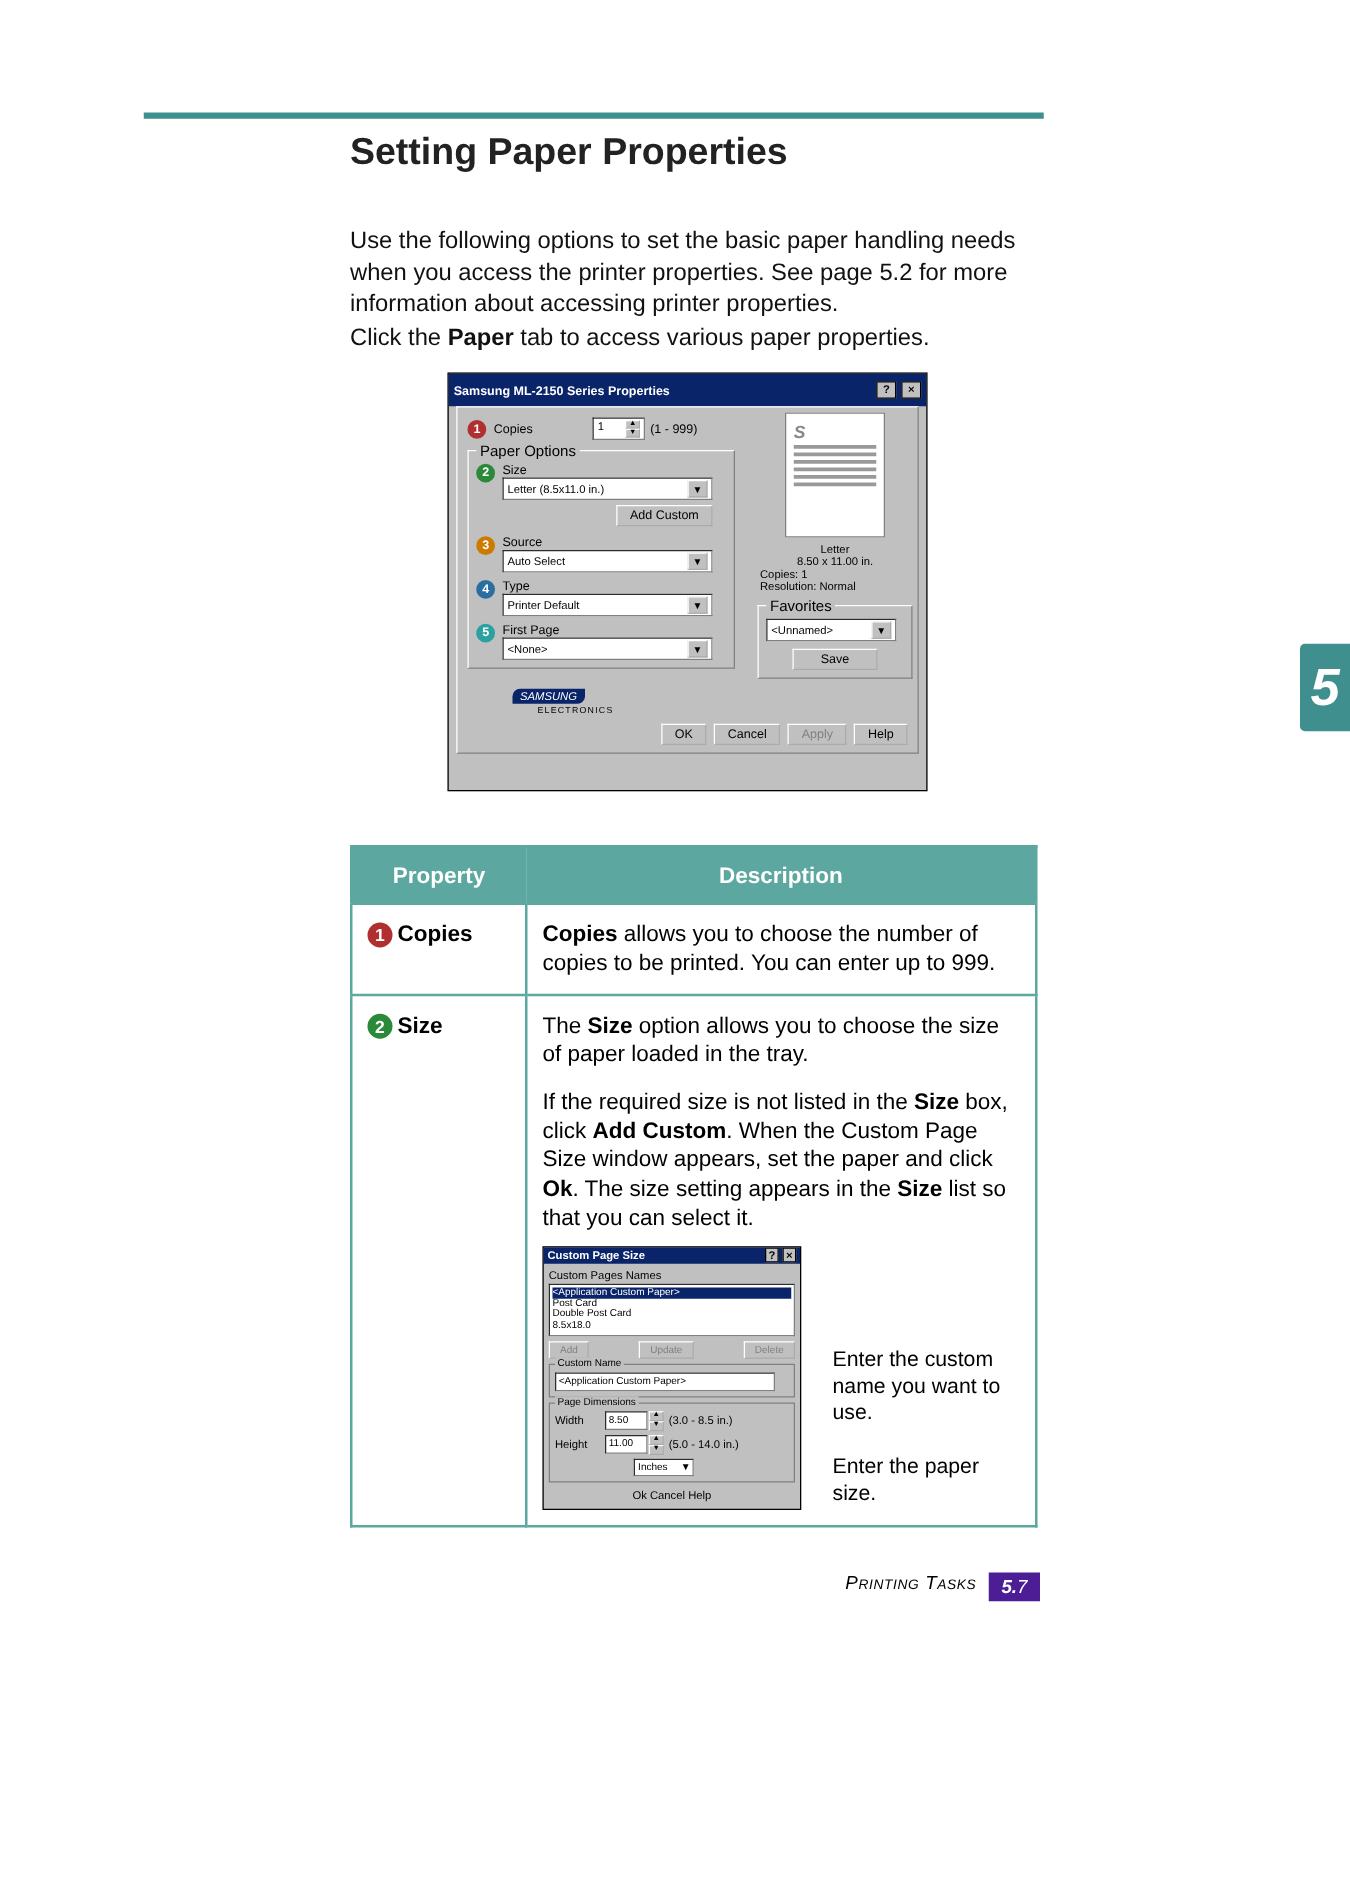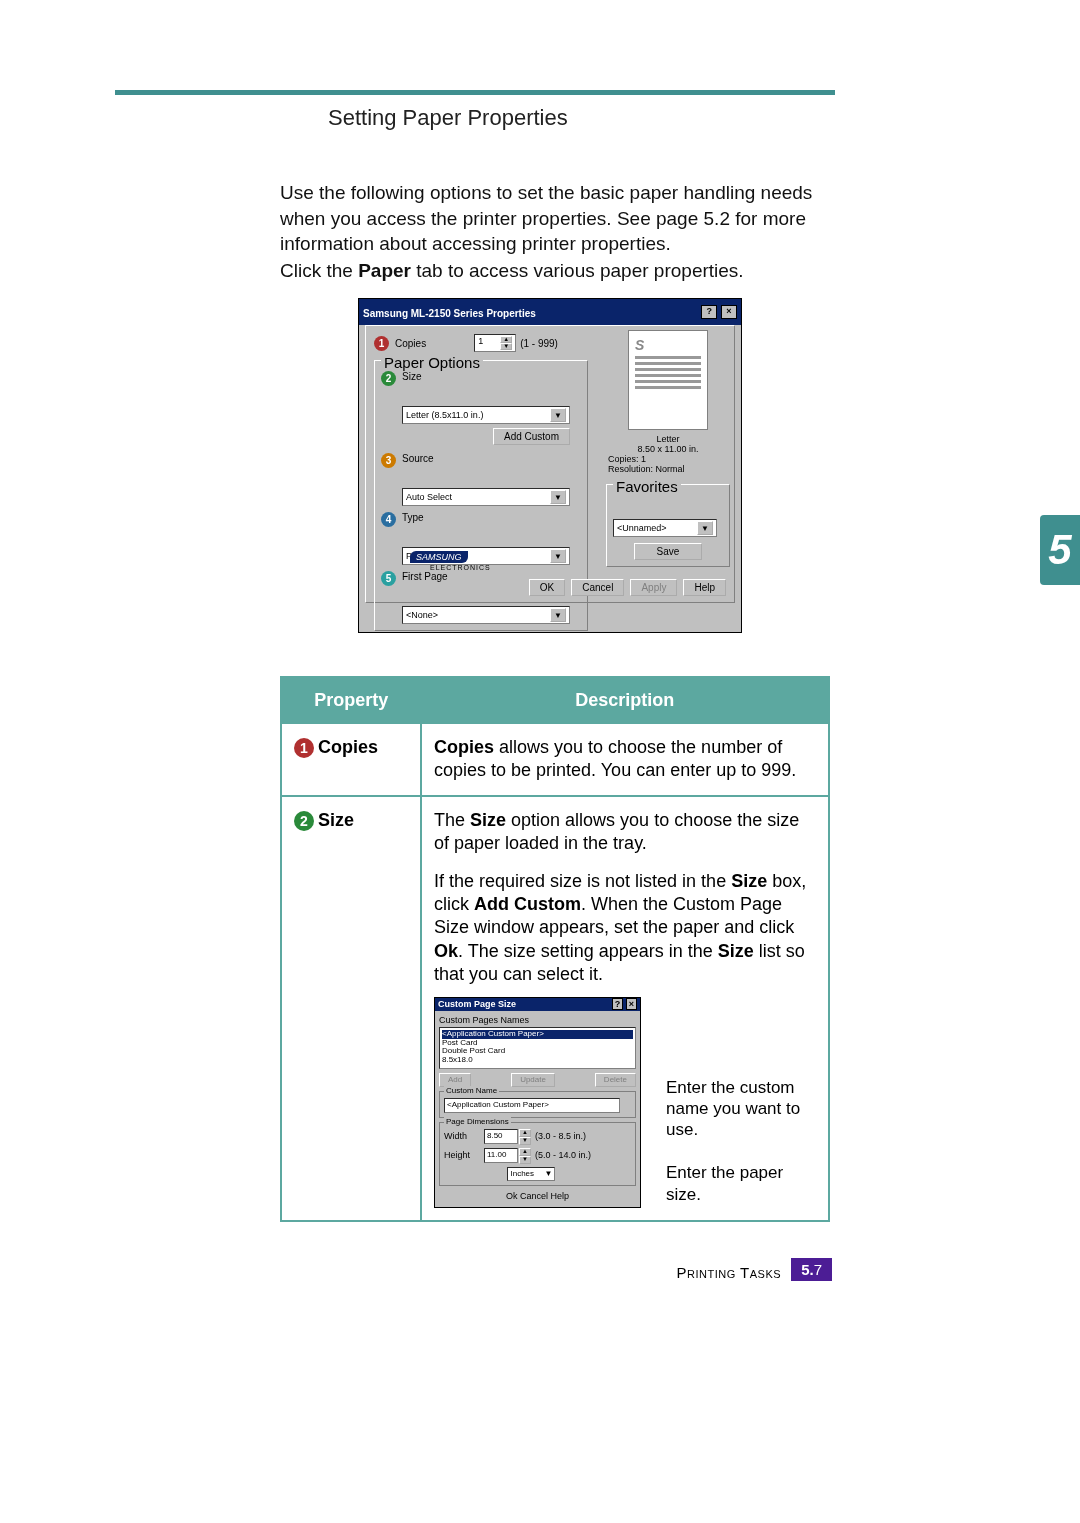--- a/index.html
+++ b/index.html
@@ -36,24 +36,23 @@
     font-weight: bold;
     display: flex;
     align-items: center;
     justify-content: center;
     border-radius: 4px 0 0 4px;
   }
   .heading {
     position: absolute;
     left: 280px;
     top: 105px;
-    font-size: 22px;
-    font-weight: normal;
+    font-size: 30px;
+    font-weight: bold;
     color: #222;
-    margin-left: 48px;
   }
   .intro {
     position: absolute;
     left: 280px;
     top: 180px;
     width: 550px;
     font-size: 19px;
     line-height: 1.35;
     color: #111;
   }
@@ -143,42 +142,41 @@
     border: 1px inset #808080;
     font-size: 9px;
     padding: 1px 3px;
     display: inline-block;
   }
   .dropdown {
     width: 160px;
     display: flex;
     justify-content: space-between;
     align-items: center;
-    margin-top: 24px;
   }
   .dropdown .arrow {
     background:#c0c0c0; border:1px outset #fff; width:14px; height:12px;
     display:flex; align-items:center; justify-content:center; font-size:8px;
   }
   .btn {
     background: #c0c0c0;
     border: 1px outset #fff;
     padding: 2px 10px;
     font-size: 10px;
     display: inline-block;
   }
   .btn.disabled { color: #808080; }
   .groupbox {
     border: 1px solid #808080;
     border-top-color:#fff; border-left-color:#fff;
     position: relative;
     padding: 10px 6px 6px 6px;
     margin-top: 8px;
   }
-  .groupbox .gtitle { position:absolute; top:-7px; left:6px; background:#c0c0c0; padding:0 3px; font-size:15px;}
+  .groupbox .gtitle { position:absolute; top:-7px; left:6px; background:#c0c0c0; padding:0 3px; font-size:12px;}
   .preview {
     position:absolute; right:6px; top:4px; width:120px;
     display:flex; flex-direction:column; align-items:center;
     font-size:9px; color:#000;
   }
   .preview .sheet {
     width:80px; height:100px; background:#fff; border:1px solid #808080;
     padding:6px; box-sizing:border-box;
     display:flex; flex-direction:column; gap:3px;
   }
@@ -266,23 +264,24 @@
     padding-left: 20px;
     padding-top: 80px;
     line-height: 1.25;
   }
 
   .footer {
     position:absolute;
     right: 248px;
     top: 1258px;
     display:flex;
-    align-items:flex-end;
+    align-items:flex-start;
     gap:10px;
     font-size:15px;
+    font-style:italic;
   }
   .footer .sec { font-variant: small-caps; letter-spacing: 0.5px;}
   .footer .pg { background:#4c1d95; color:#fff; padding:3px 10px; font-weight:bold;}
   .footer .pg .p2 { font-weight:normal; }
 </style>
 </head>
 <body>
 
 <div class="page">
   <div class="top-rule"></div>

